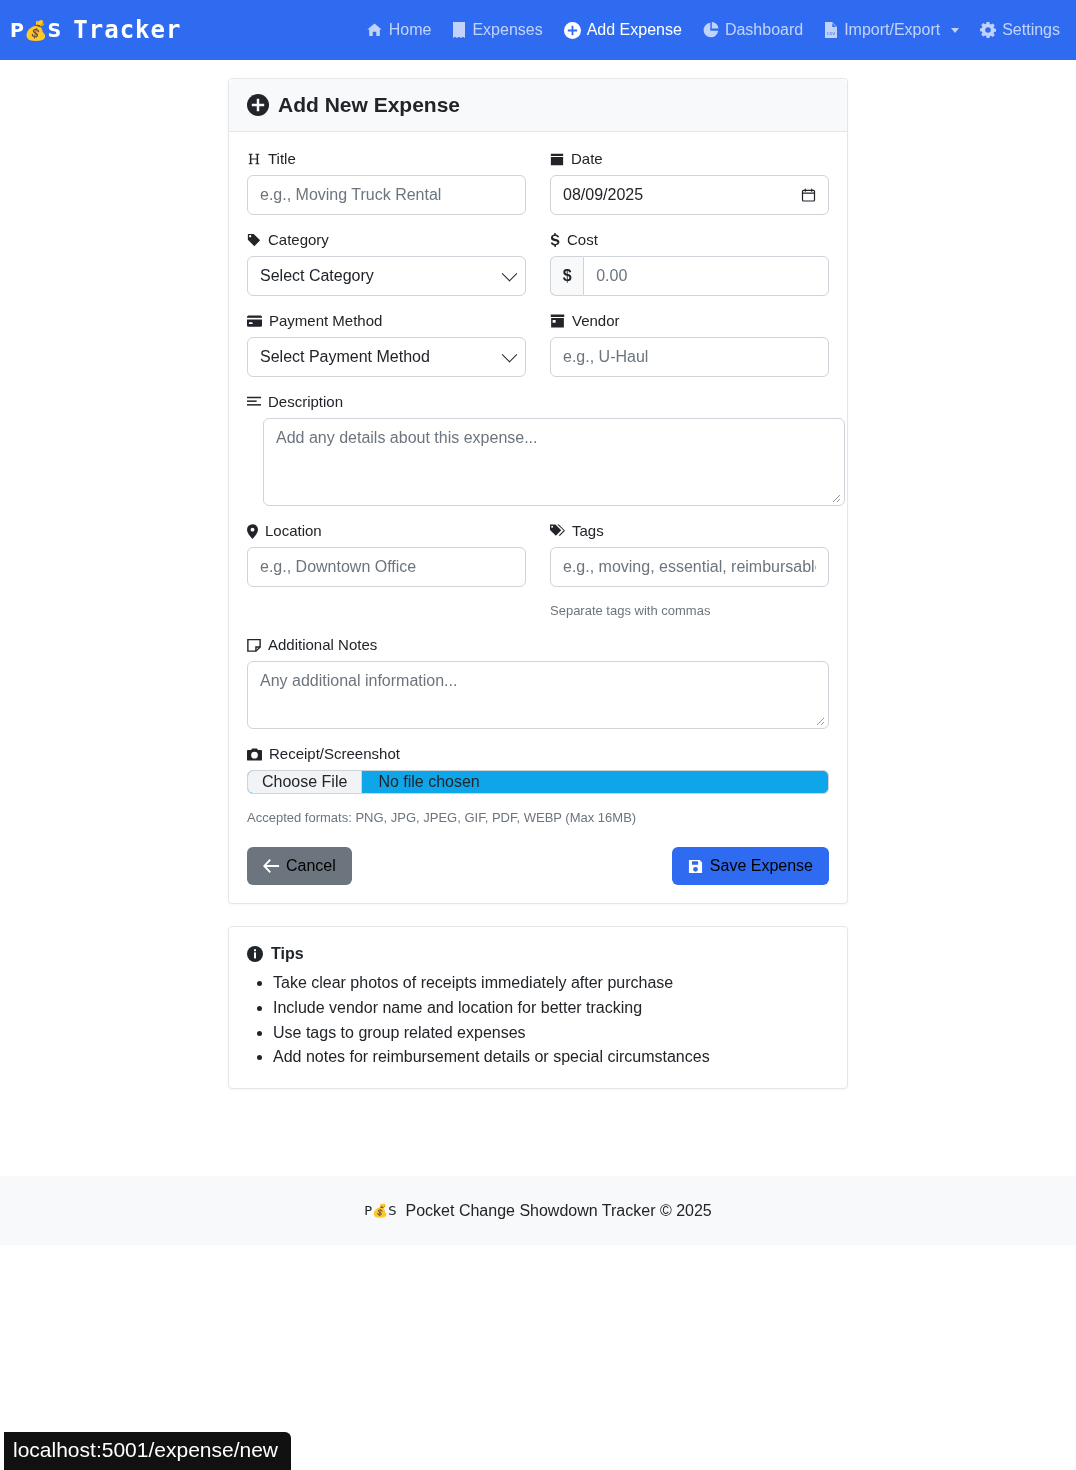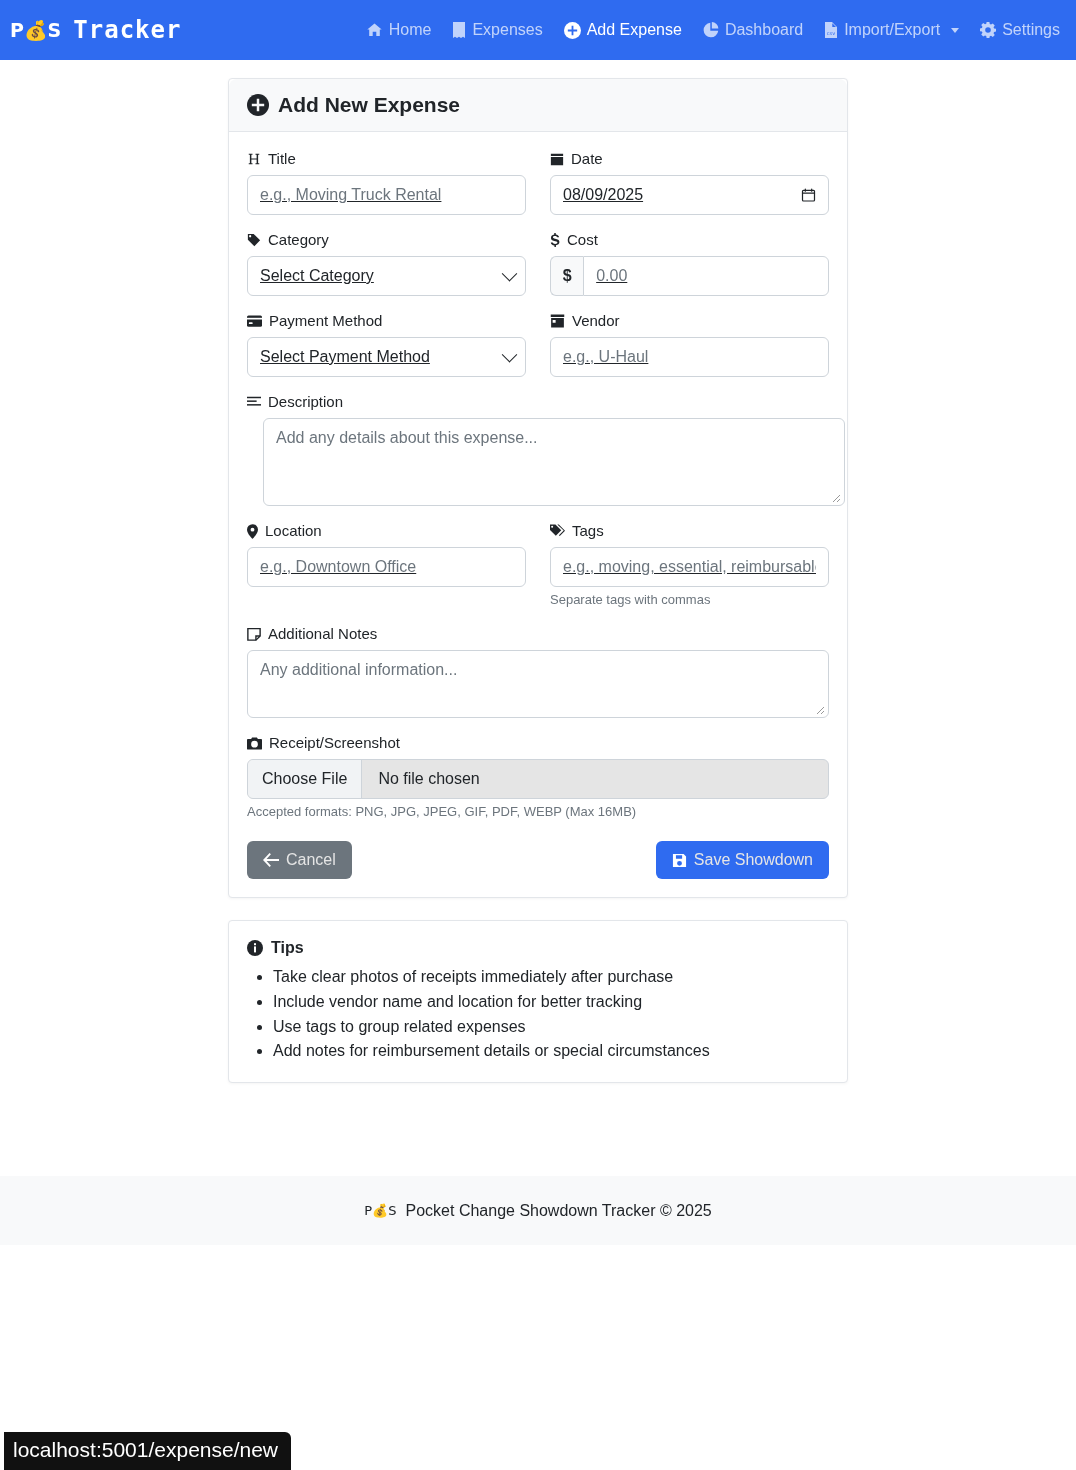--- a/index.html
+++ b/index.html
@@ -101,21 +101,20 @@
   .ctl {
     width: 100%;
     height: 40px;
     border: 1px solid #ced4da;
     border-radius: 6px;
     background: #fff;
     font-size: 16px;
     font-family: "Liberation Sans", sans-serif;
     color: #212529;
     padding: 0 12px;
-    text-decoration: underline;
   }
   .ctl::placeholder { color: #6c757d; }
 
   .select {
     appearance: none;
     -webkit-appearance: none;
     background: #fff;
     display: flex;
     align-items: center;
     justify-content: space-between;
@@ -155,42 +154,42 @@
     position: relative;
     overflow: hidden;
   }
   .ta.big { height: 88px; margin-left: 16px; }
   .ta.sm { height: 68px; }
   .grip {
     position: absolute; right: 3px; bottom: 2px;
     width: 12px; height: 12px; color:#888;
   }
 
-  .helper { font-size: 13px; color: #6c757d; margin-top: 5px; }
+  .helper { font-size: 13px; color: #6c757d; margin-top: 16px; }
 
   .file-input {
-    display: flex; width: 100%; height: 40px;
+    display: flex; width: 100%; height: 24px;
     border: 1px solid #ced4da; border-radius: 6px;
-    overflow: hidden; background: #e5e5e5;
+    overflow: hidden; background: #0ea5e9;
   }
   .file-btn {
     padding: 0 14px;
     display: flex; align-items: center;
     background: #f1f3f5;
     border-right: 1px solid #ced4da;
     font-size: 16px; color: #212529;
   }
   .file-name { display:flex; align-items:center; padding-left: 16px; font-size:16px; color:#212529; }
 
   .btn-row { display: flex; justify-content: space-between; align-items: center; margin-top: 22px; }
   .btn {
     display: inline-flex; align-items: center; gap: 7px;
     border: none; border-radius: 6px;
     font-size: 16px; font-family: "Liberation Sans", sans-serif;
-    padding: 10px 16px; cursor: pointer; color: #e5e5e5;
+    padding: 10px 16px; cursor: pointer; color: #000000;
   }
   .btn-secondary { background: #6c757d; }
   .btn-primary { background: #2f6bf0; }
 
   .tips-card { margin-top: 22px; padding: 18px; }
   .tips-title { display:flex; align-items:center; gap: 8px; font-size: 16px; font-weight: 600; margin-bottom: 8px; }
   .tips-list { margin: 0; padding-left: 26px; }
   .tips-list li { font-size: 16px; line-height: 1.55; color: #212529; }
 
   
@@ -496,21 +495,21 @@
                 </svg>
             </span>
             <span>Cancel</span>
           </button>
           <button class="btn btn-primary">
             <span>
               <svg width="15" height="15" viewBox="0 0 16 16" fill="#fff">
                   <path d="M1 1h11.4L15 3.6V15H1V1zm3.2 1.4v3.8h6.6V2.4H4.2zM8 8.4a2.6 2.6 0 1 0 0 5.2 2.6 2.6 0 0 0 0-5.2z"></path>
                 </svg>
             </span>
-            <span>Save Showdown</span>
+            <span>Save Expense</span>
           </button>
         </div>
 
       </div>
     </div>
 
     <div class="card tips-card">
       <div class="tips-title">
         <span>
           <svg width="16" height="16" viewBox="0 0 16 16" fill="#212529">

